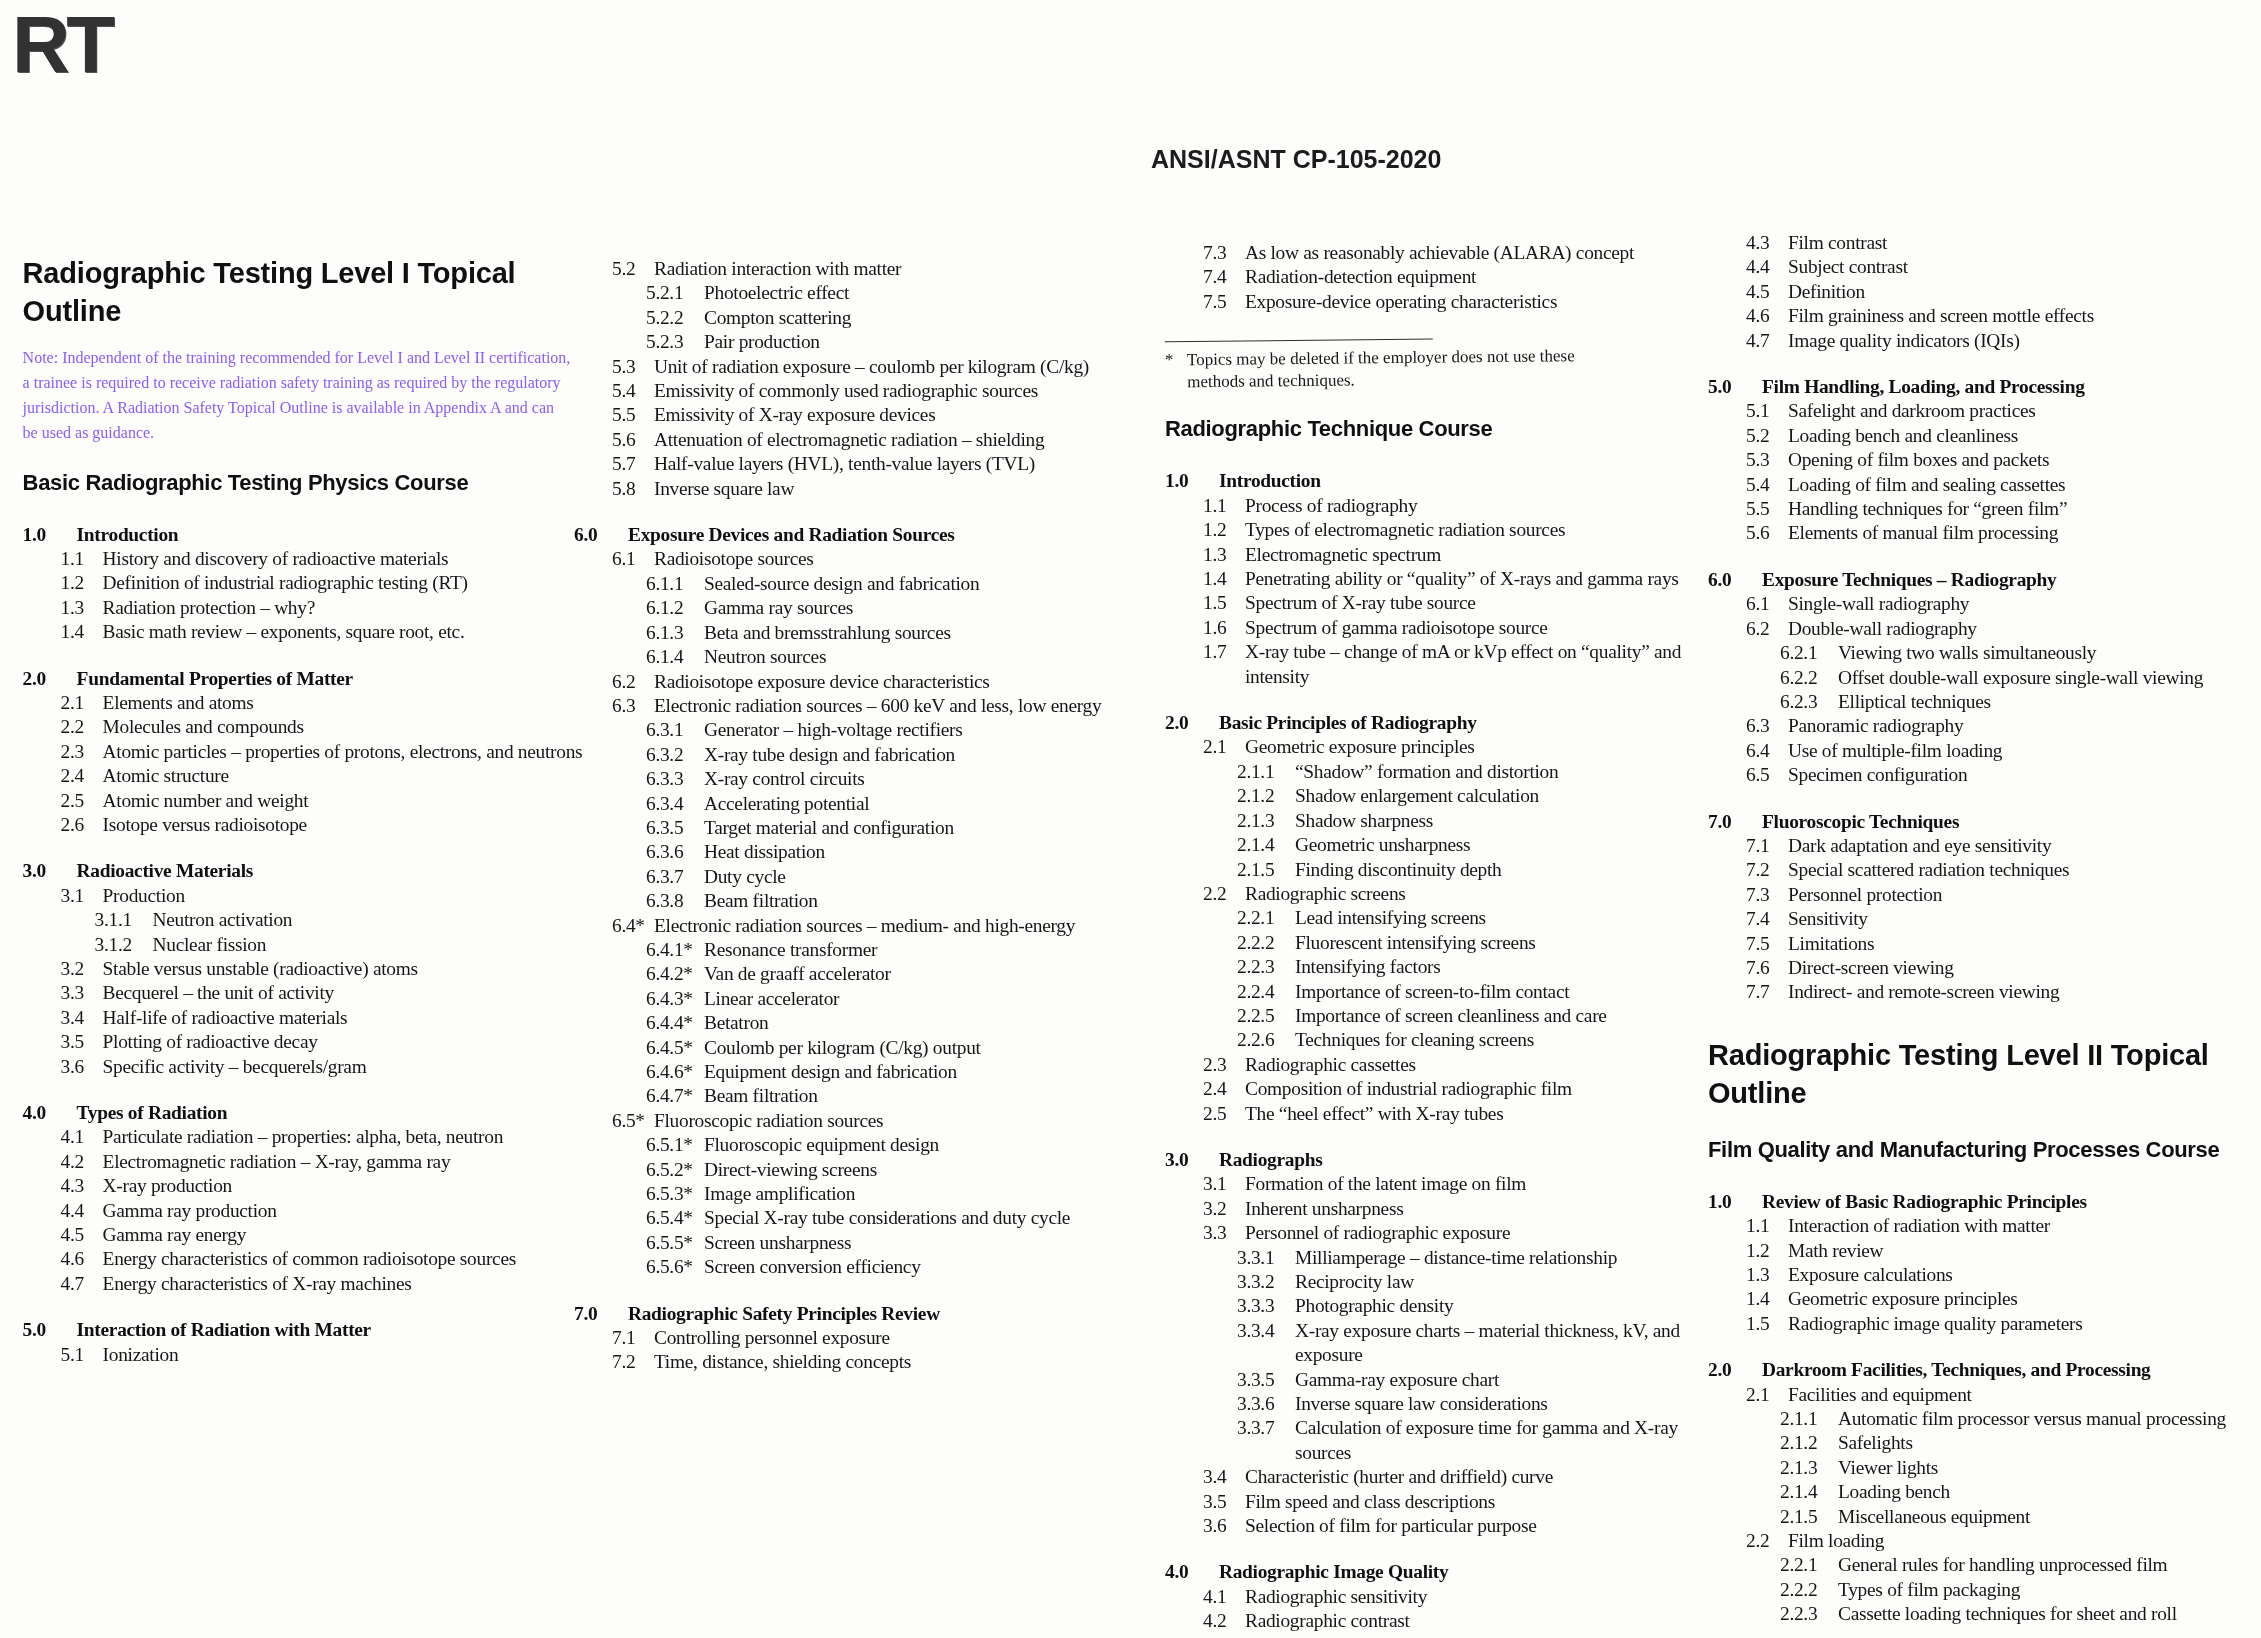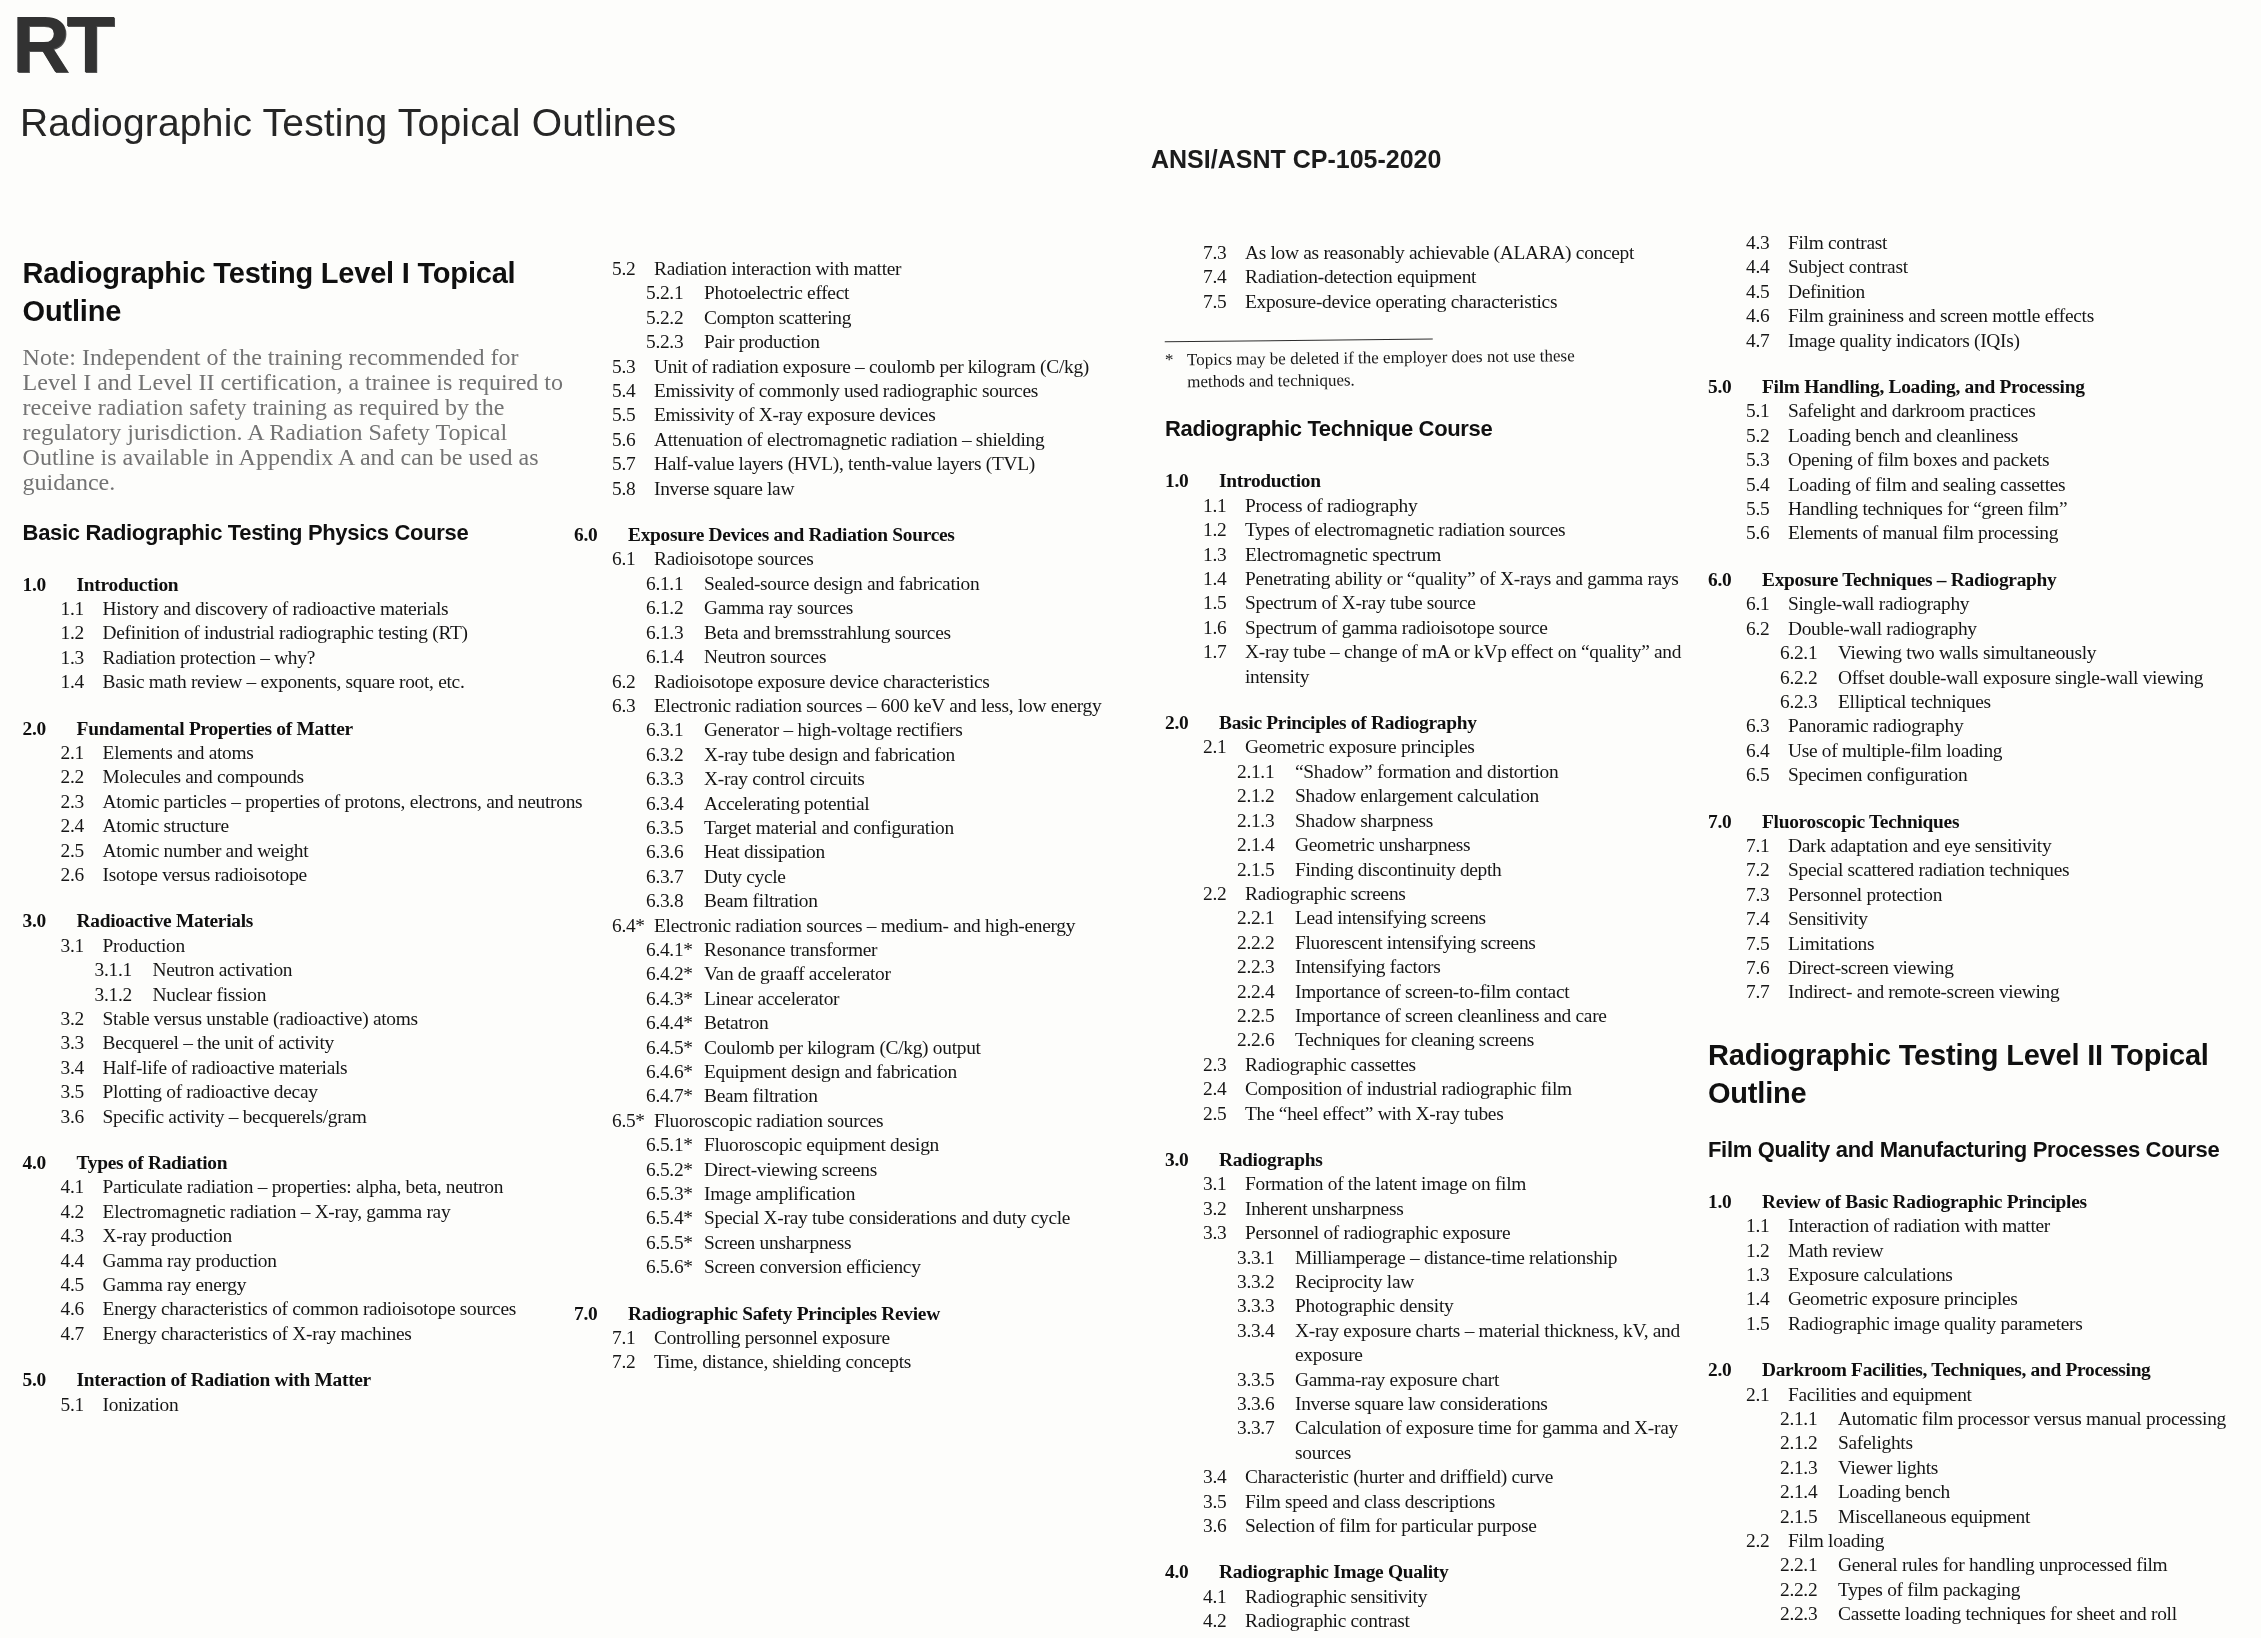--- a/index.html
+++ b/index.html
@@ -47,22 +47,22 @@
     font-weight:700;font-size:29px;line-height:38px;
     color:#101010;margin:0 0 14.5px 0;letter-spacing:-0.2px;
   }
   .col4 .outline-title{margin-top:31px;}
   .course{
     font-family:"Liberation Sans", sans-serif;
     font-weight:700;font-size:22px;line-height:36px;
     color:#101010;margin:20px 0 12.7px 0;letter-spacing:-0.015em;
   }
   .note{
-    font-size:24px;line-height:25px;margin:0 0 0 0;
-    color:#737373;width:550px;
+    font-size:16px;line-height:25px;margin:0 0 0 0;
+    color:#8b5cf6;width:550px;
   }
 
   .item{display:flex;font-size:19.4px;line-height:24.4px;letter-spacing:-0.015em;color:#161616;}
   .item .num{flex:none;}
   .sec{font-weight:700;color:#0f0f0f;margin-top:22px;gap:14px;}
   .sec .num{min-width:40px;}
   .i1{padding-left:38px;}
   .i1 .num{min-width:42px;}
   .i2{padding-left:72px;}
   .i2 .num{min-width:58px;}
@@ -73,21 +73,20 @@
   }
   .fn-rule{border-top:1.8px solid #2d2d2d;width:268px;margin-bottom:7.2px;}
   .fn-body{display:flex;font-size:17px;line-height:22px;color:#161616;width:452px;}
   .fn-marker{flex:none;min-width:22px;}
 </style>
 </head>
 <body>
 
 <div class="page">
   <div class="logo">RT</div>
-  <div class="doc-title">Radiographic Testing Topical Outlines</div>
   <div class="doc-code">ANSI/ASNT CP-105-2020</div>
   <div id="columns">
       <div class="col col1">
         <div class="outline-title">Radiographic Testing Level I Topical Outline</div>
         <div class="note">Note: Independent of the training recommended for Level I and Level II certification, a trainee is required to receive radiation safety training as required by the regulatory jurisdiction. A Radiation Safety Topical Outline is available in Appendix A and can be used as guidance.</div>
         <div class="course">Basic Radiographic Testing Physics Course</div>
         <div class="item sec">
           <span class="num">1.0</span>
           <span class="txt">Introduction</span>
         </div>

